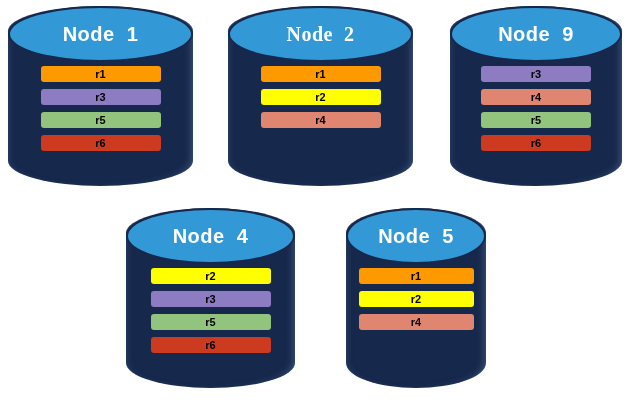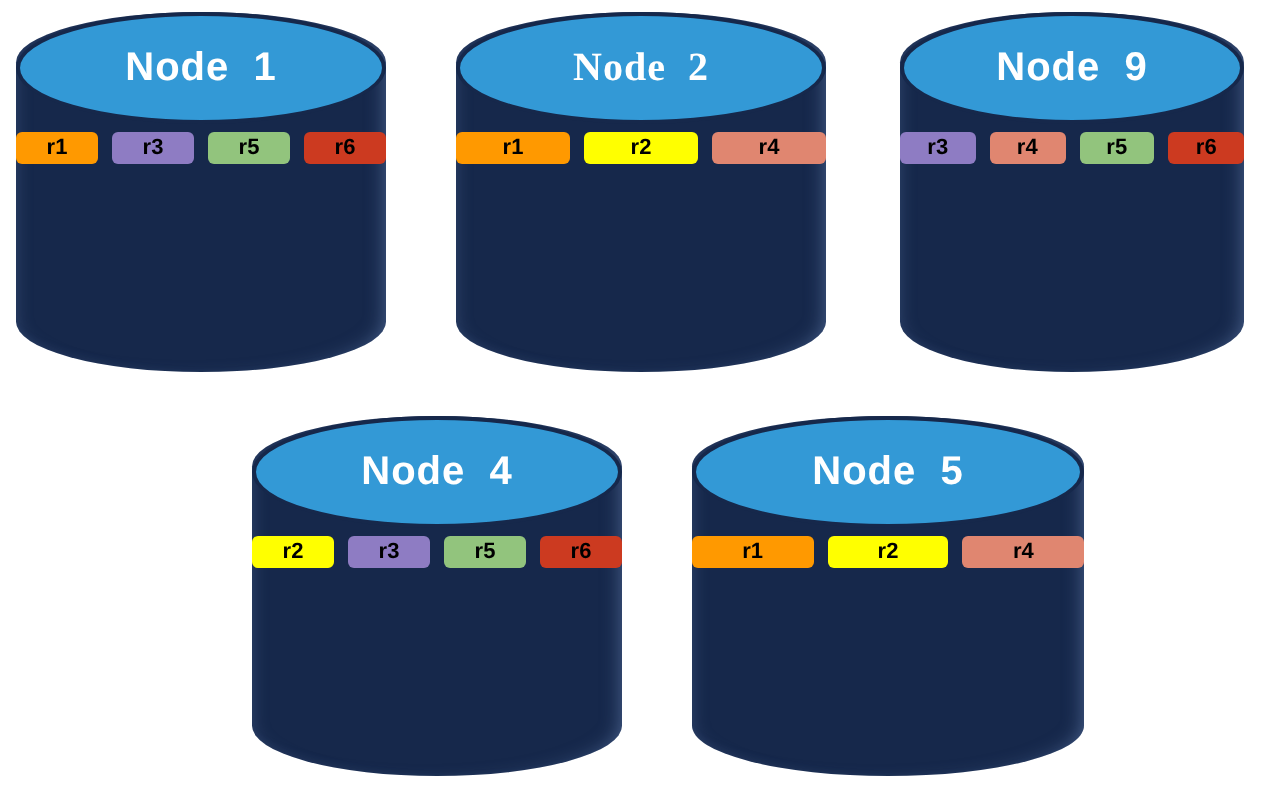--- a/index.html
+++ b/index.html
@@ -63,21 +63,21 @@
     white-space: pre;
     pointer-events: none;
   }
 
   
   .shards {
     position: absolute;
     left: 0;
     width: 100%;
     display: flex;
-    flex-direction: row;
+    flex-direction: column;
     align-items: center;
     gap: 7px;
   }
   .shard {
     position: relative;
     height: 16px;
     border-radius: 3px;
     display: flex;
     align-items: center;
     justify-content: center;
@@ -117,32 +117,32 @@
       <div class="cyl-body" style="background: rgb(22, 40, 75);"></div>
       <div class="cyl-top" style="background: rgb(51, 153, 214);"></div>
       <div class="node-label" style="color: rgb(255, 255, 255);">Node  9</div>
       <div class="shards" style="top: 60px;">
         <div class="shard" style="background: rgb(142, 124, 195); width: 110px; color: rgb(0, 0, 0);">r3</div>
         <div class="shard" style="background: rgb(224, 134, 112); width: 110px; color: rgb(0, 0, 0);">r4</div>
         <div class="shard" style="background: rgb(146, 196, 125); width: 110px; color: rgb(0, 0, 0);">r5</div>
         <div class="shard" style="background: rgb(204, 58, 32); width: 110px; color: rgb(0, 0, 0);">r6</div>
       </div>
     </div>
-    <div class="node" style="left: 126px; top: 208px; width: 185px; height: 180px;">
+    <div class="node" style="left: 126px; top: 208px; width: 169px; height: 180px;">
       <div class="cyl-body" style="background: rgb(22, 40, 75);"></div>
       <div class="cyl-top" style="background: rgb(51, 153, 214);"></div>
       <div class="node-label" style="color: rgb(255, 255, 255);">Node  4</div>
       <div class="shards" style="top: 60px;">
         <div class="shard" style="background: rgb(255, 255, 0); width: 120px; color: rgb(0, 0, 0);">r2</div>
         <div class="shard" style="background: rgb(142, 124, 195); width: 120px; color: rgb(0, 0, 0);">r3</div>
         <div class="shard" style="background: rgb(146, 196, 125); width: 120px; color: rgb(0, 0, 0);">r5</div>
         <div class="shard" style="background: rgb(204, 58, 32); width: 120px; color: rgb(0, 0, 0);">r6</div>
       </div>
     </div>
-    <div class="node" style="left: 346px; top: 208px; width: 196px; height: 180px;">
+    <div class="node" style="left: 346px; top: 208px; width: 140px; height: 180px;">
       <div class="cyl-body" style="background: rgb(22, 40, 75);"></div>
       <div class="cyl-top" style="background: rgb(51, 153, 214);"></div>
       <div class="node-label" style="color: rgb(255, 255, 255);">Node  5</div>
       <div class="shards" style="top: 60px;">
         <div class="shard" style="background: rgb(255, 153, 0); width: 115px; color: rgb(0, 0, 0);">r1</div>
         <div class="shard" style="background: rgb(255, 255, 0); width: 115px; color: rgb(0, 0, 0);">r2</div>
         <div class="shard" style="background: rgb(224, 134, 112); width: 115px; color: rgb(0, 0, 0);">r4</div>
       </div>
     </div>
   </div>

